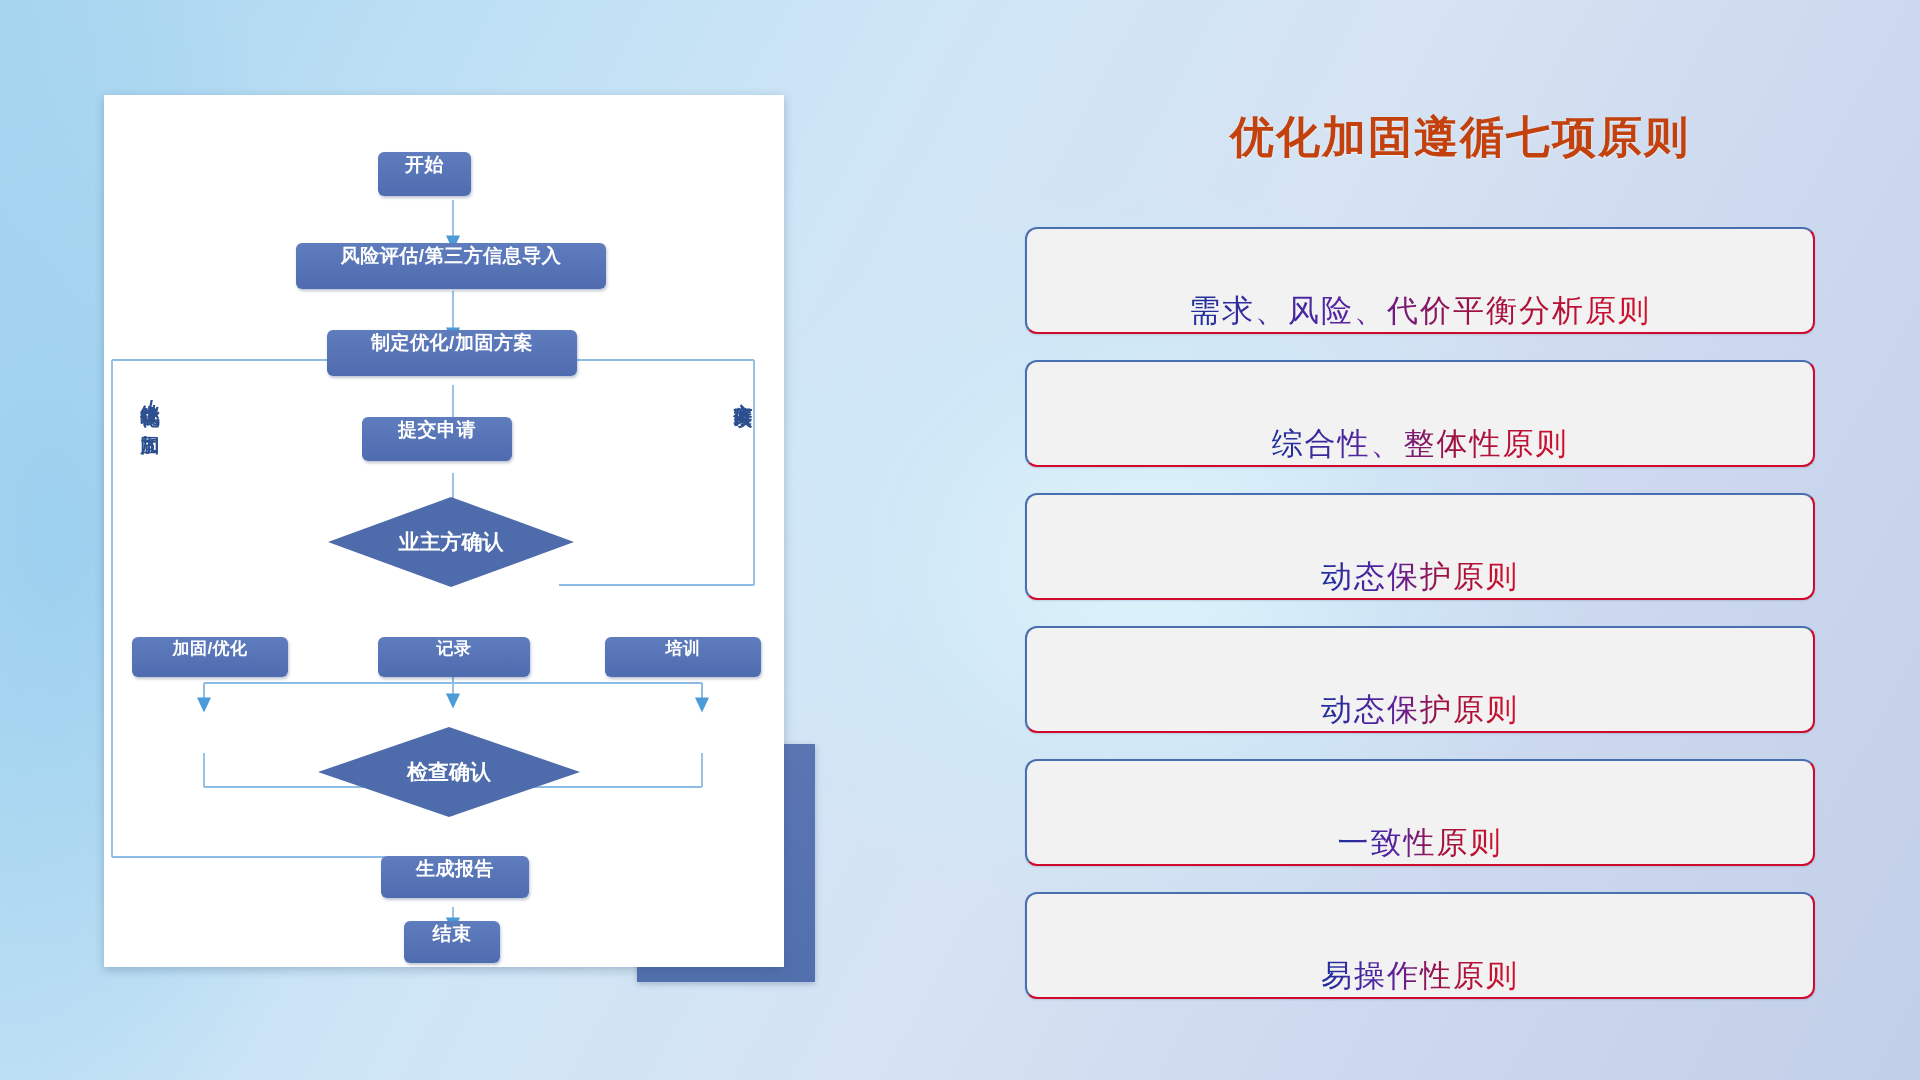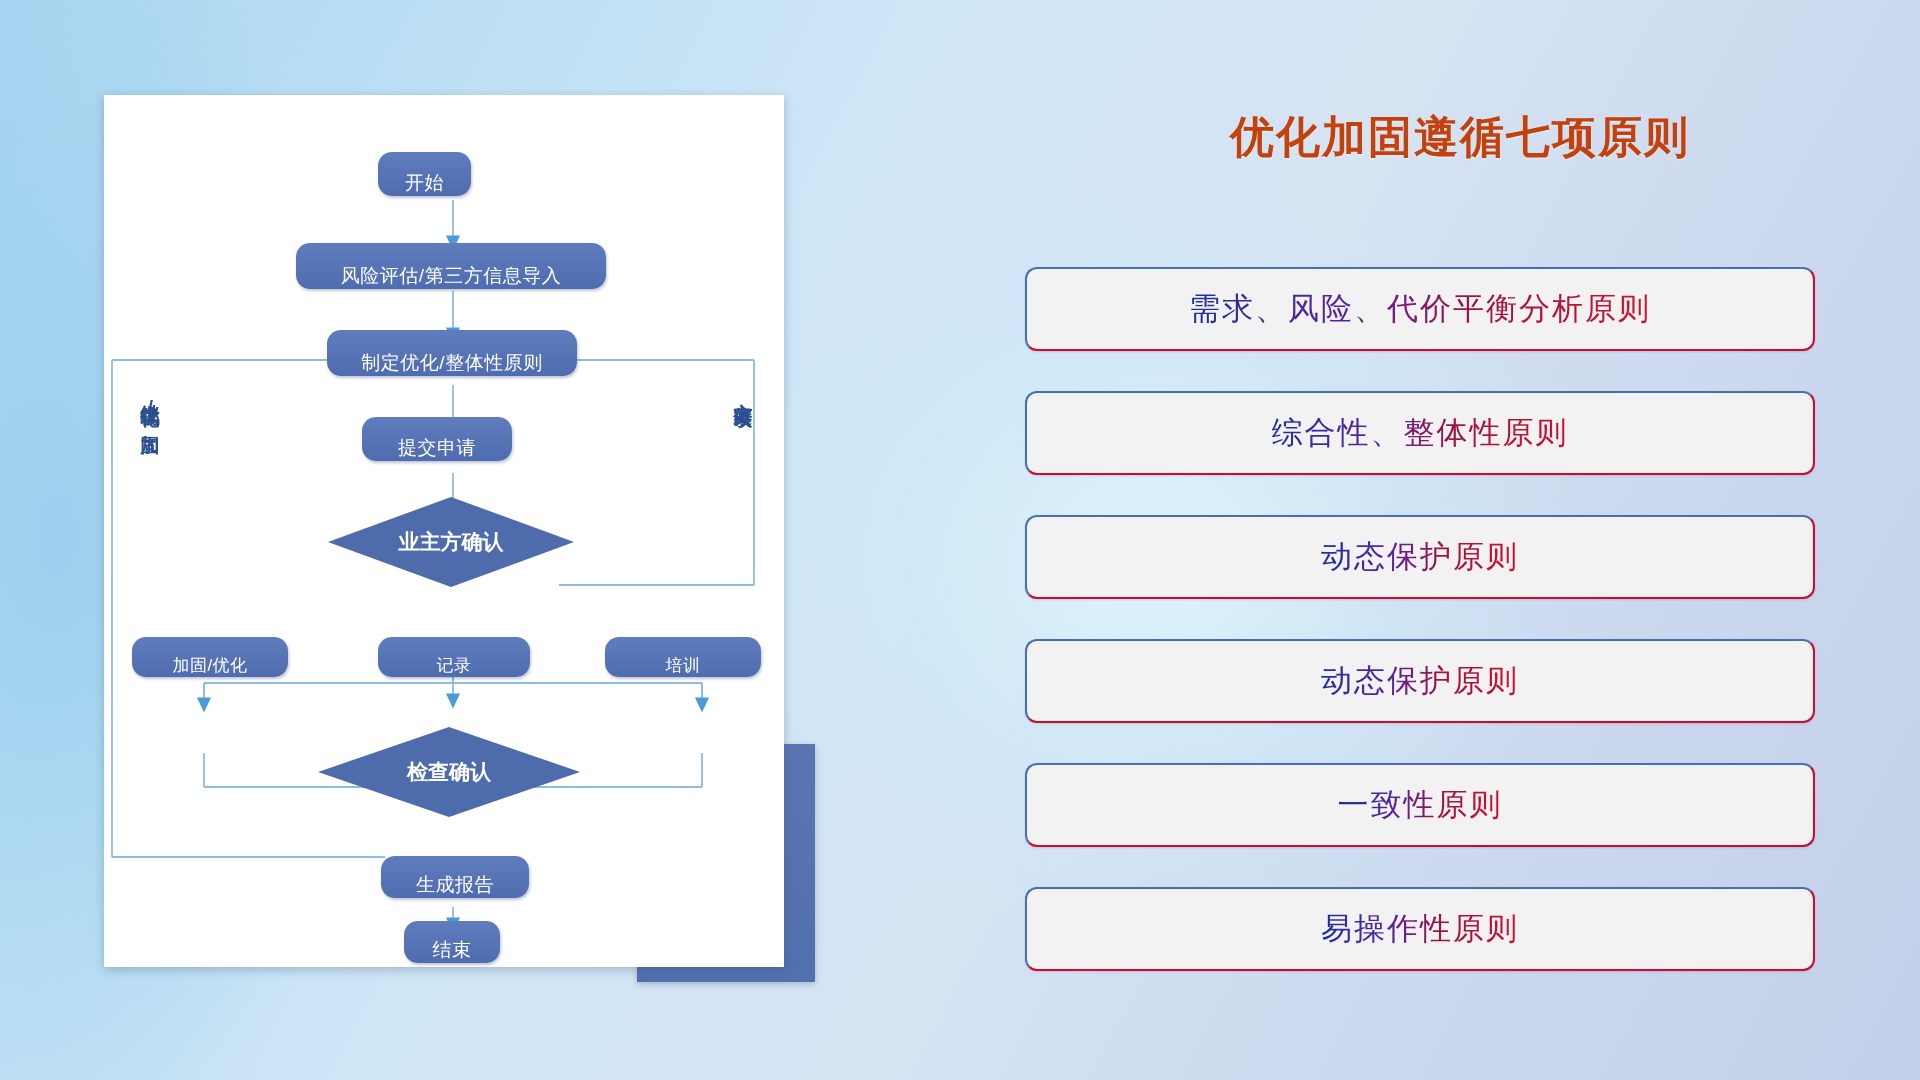--- a/index.html
+++ b/index.html
@@ -24,24 +24,24 @@
     position:absolute;left:104px;top:95px;width:680px;height:872px;
     background:#ffffff;
     box-shadow:0 3px 9px rgba(50,80,120,.30);
   }
 
   
   #flow-svg{position:absolute;left:104px;top:95px;width:680px;height:872px;}
 
   .node{
     position:absolute;box-sizing:border-box;
-    display:flex;align-items:flex-end;justify-content:center;
-    color:#ffffff;font-weight:normal;white-space:nowrap;
+    display:flex;align-items:flex-start;justify-content:center;
+    color:#ffffff;font-weight:bold;white-space:nowrap;
     background:linear-gradient(180deg,#5f7cbd 0%,#4f6cb0 100%);
-    border-radius:14px;
+    border-radius:6px;
     box-shadow:1px 2px 3px rgba(40,60,110,.30);
     letter-spacing:.5px;
   }
   .node.sm{font-size:17px;}
   .node.md{font-size:19px;}
 
   .diamond{
     position:absolute;
     display:flex;align-items:center;justify-content:center;
     color:#ffffff;font-weight:bold;font-size:21px;white-space:nowrap;
@@ -65,30 +65,29 @@
     text-align:center;
     font-size:44px;font-weight:bold;color:#c2410c;
     letter-spacing:2px;
     text-shadow:0 1px 2px rgba(255,255,255,.55);
   }
   #principle-list{
     position:absolute;left:5px;top:227px;width:790px;
   }
   .principle-item{
     position:relative;box-sizing:border-box;
-    height:84px;margin-bottom:26px;
-    display:flex;align-items:center;justify-content:center;
+    height:107px;margin-bottom:26px;
+    display:flex;align-items:flex-end;justify-content:center;
     background:#f2f2f2;
     border-radius:12px;
     border-top:2px solid #4a6fb0;
     border-left:2px solid #4a6fb0;
     border-right:2px solid #cf0a2c;
     border-bottom:2px solid #cf0a2c;
     box-shadow:0 1px 2px rgba(60,80,130,.18);
-    margin-top:40px;
   }
   .principle-text{
     font-size:31px;font-weight:500;letter-spacing:2px;
     background:linear-gradient(90deg,#1d2f9c 0%,#5a22a0 35%,#a0123f 62%,#d1102b 100%);
     -webkit-background-clip:text;background-clip:text;
     -webkit-text-fill-color:transparent;color:#a0123f;
   }
 </style>
 </head>
 <body>
@@ -139,21 +138,21 @@
 
   <div class="node md" style="left:378px;top:152px;width:93px;height:44px;">
     <span>开始</span>
   </div>
 
   <div class="node md" style="left:296px;top:243px;width:310px;height:46px;">
     <span>风险评估/第三方信息导入</span>
   </div>
 
   <div class="node md" style="left:327px;top:330px;width:250px;height:46px;">
-    <span>制定优化/整体性原则</span>
+    <span>制定优化/加固方案</span>
   </div>
 
   <div class="node md" style="left:362px;top:417px;width:150px;height:44px;">
     <span>提交申请</span>
   </div>
 
   <div class="diamond" style="left:328px;top:497px;width:246px;height:90px;">
     <span>业主方确认</span>
   </div>
 

